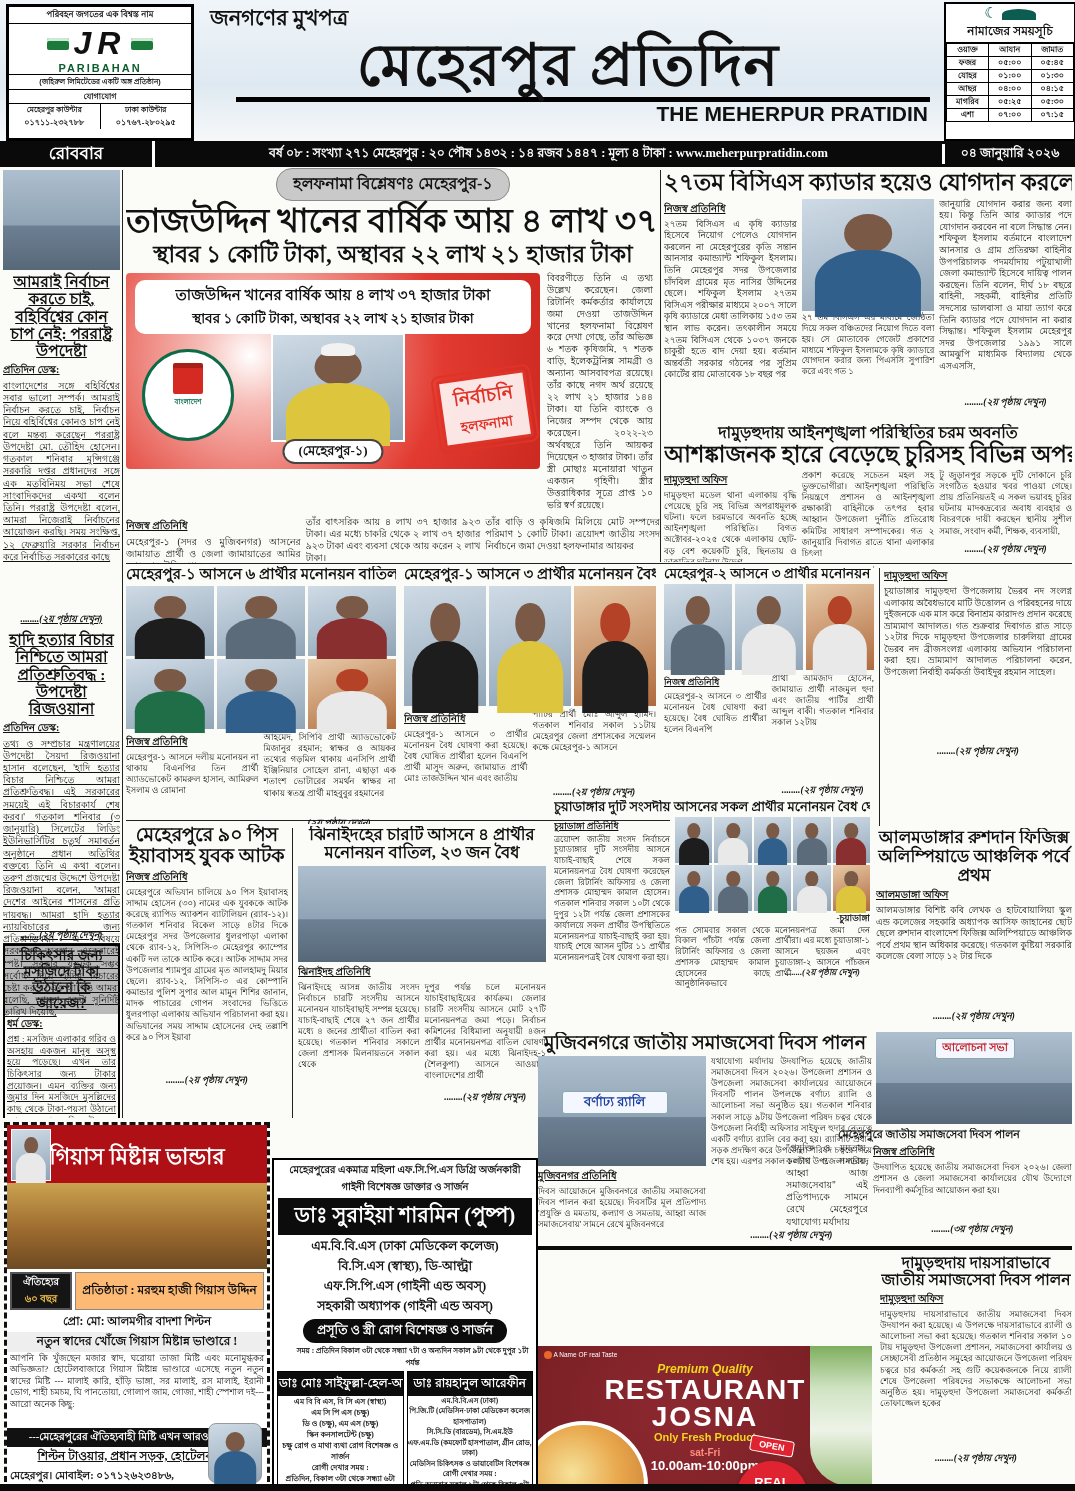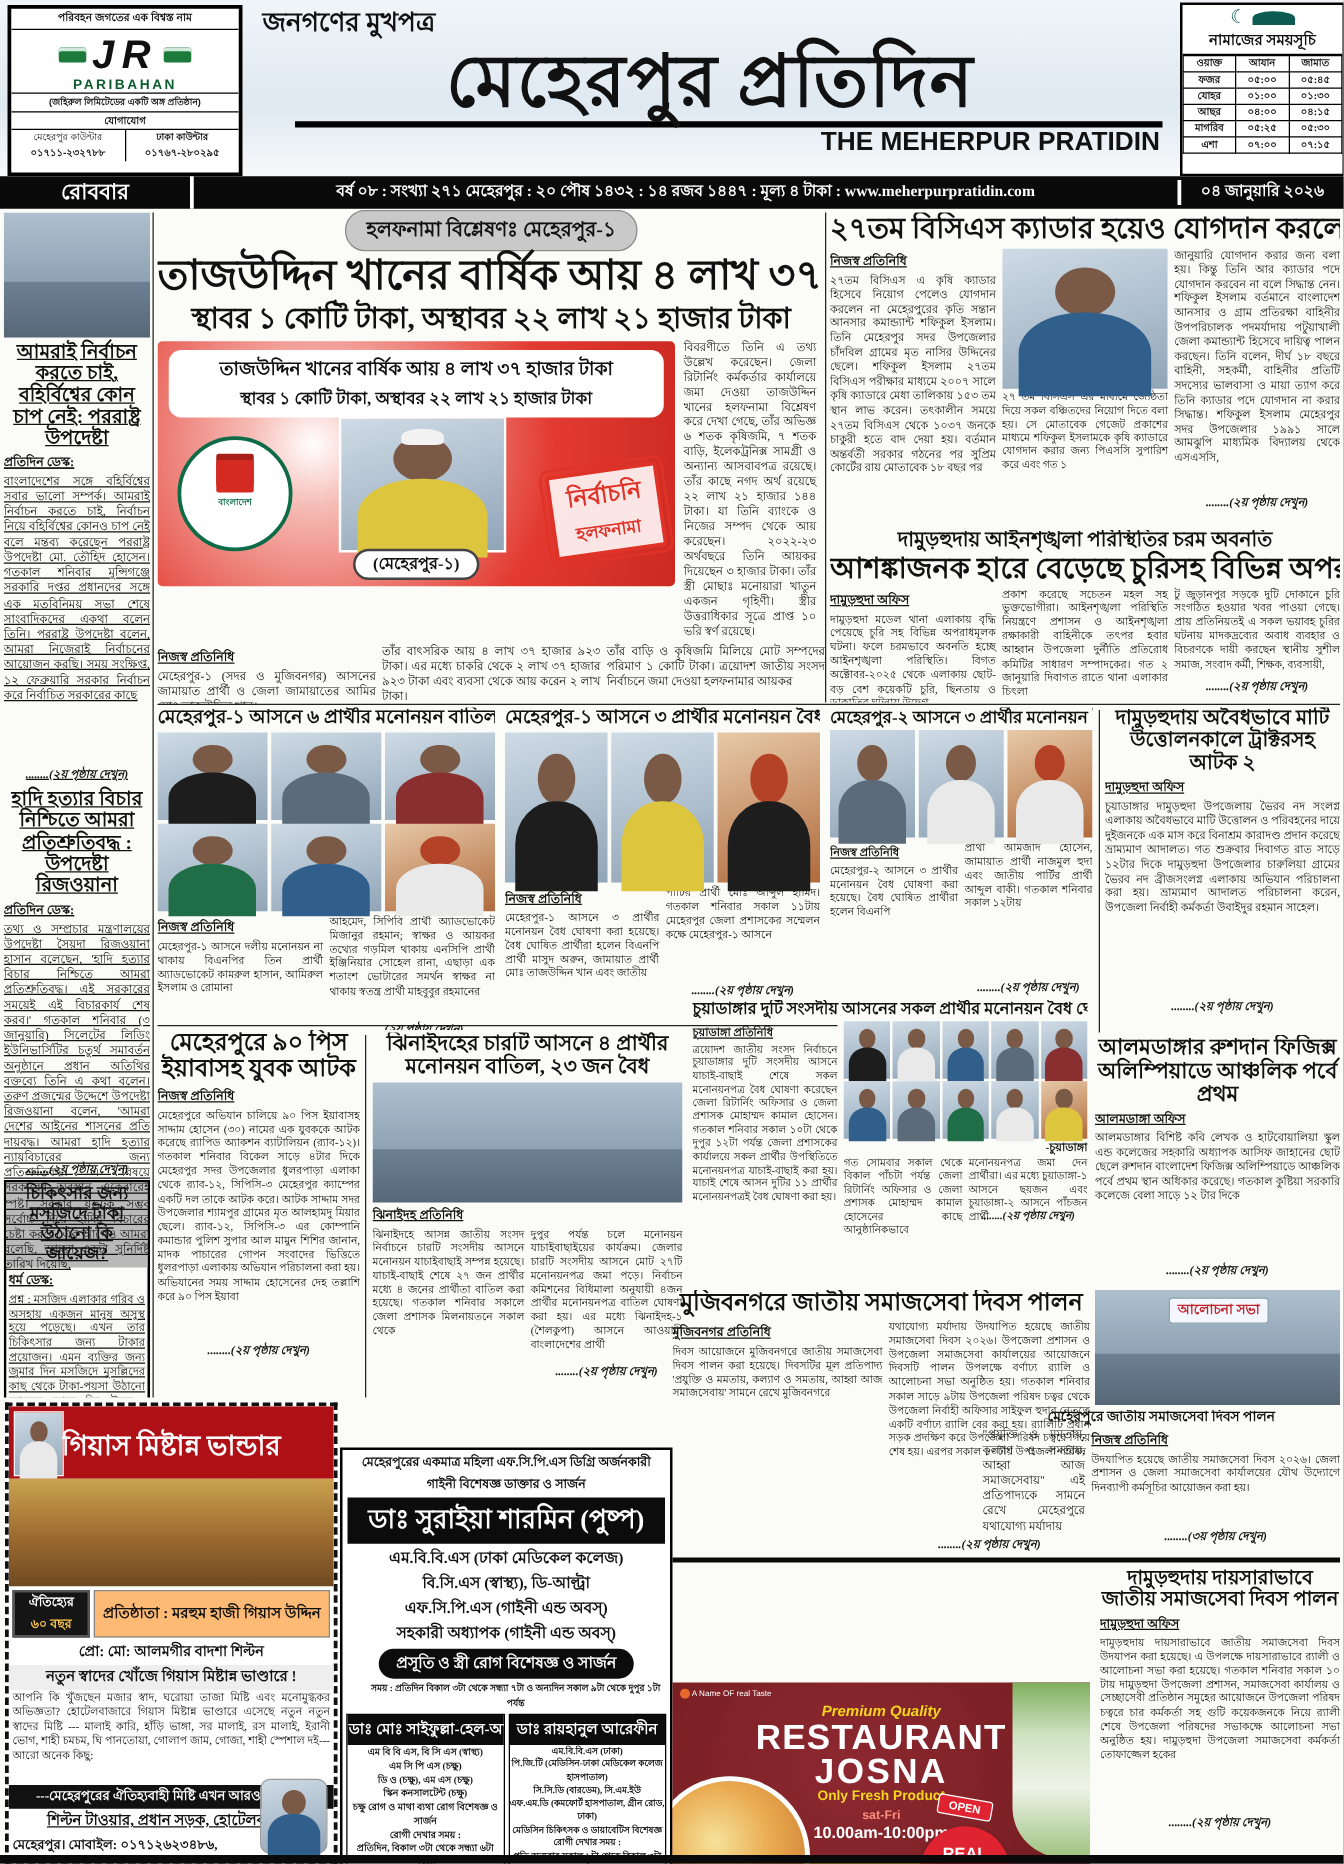--- a/index.html
+++ b/index.html
@@ -95,21 +95,21 @@
       <div style="text-align:center;padding:1px 0 0;">
         <span class="bus"></span>
         <span style="font-weight:bold;font-style:italic;font-size:32px;letter-spacing:6px;vertical-align:middle;">JR</span>
         <span class="bus"></span>
       </div>
       <div style="text-align:center;font-weight:bold;font-size:11px;letter-spacing:2px;color:#0d5c2e;">PARIBAHAN</div>
       <div style="font-size:7.3px;font-weight:bold;text-align:center;border-top:1px solid #000;border-bottom:1px solid #000;padding:1px 0;">(জহিরুল লিমিটেডের একটি অঙ্গ প্রতিষ্ঠান)</div>
       <div style="font-size:8px;font-weight:bold;text-align:center;border-bottom:1px solid #000;">যোগাযোগ</div>
       <div class="row" style="gap:0;">
         <div class="col" style="border-right:1px solid #000;text-align:center;">
-          <div style="font-size:7.5px;font-weight:normal;">মেহেরপুর কাউন্টার</div>
+          <div style="font-size:7.5px;font-weight:bold;">মেহেরপুর কাউন্টার</div>
           <div style="font-size:8px;font-weight:bold;">০১৭১১-২৩২৭৮৮</div>
         </div>
         <div class="col" style="text-align:center;">
           <div style="font-size:7.5px;font-weight:bold;">ঢাকা কাউন্টার</div>
           <div style="font-size:8px;font-weight:bold;">০১৭৬৭-২৮০২৯৫</div>
         </div>
       </div>
     </div>
 
     <div class="abs" style="left:196px;top:0;width:744px;height:141px;">
@@ -319,21 +319,20 @@
         <div class="bt" style="font-size:8.5px;">মেহেরপুর-২ আসনে ৩ প্রার্থীর মনোনয়ন বৈধ ঘোষণা করা হয়েছে। বৈধ ঘোষিত প্রার্থীরা হলেন বিএনপি</div>
       </div>
       <div class="col">
         <div class="bt" style="font-size:8.5px;height:110px;">প্রার্থী আমজাদ হোসেন, জামায়াত প্রার্থী নাজমুল হুদা এবং জাতীয় পার্টির প্রার্থী আব্দুল বাকী। গতকাল শনিবার সকাল ১২টায়</div>
         <div class="jump">........(২য় পৃষ্ঠায় দেখুন)</div>
       </div>
     </div>
   </div>
 
   <div class="abs" style="left:884px;top:566px;width:188px;height:258px;">
-    <div class="hl" style="font-size:16px;">দামুড়হুদায় অবৈধভাবে মাটি উত্তোলনকালে ট্রাক্টরসহ আটক ২</div>
     <div class="by">দামুড়হুদা অফিস</div>
     <div class="bt" style="font-size:8.9px;height:158px;">চুয়াডাঙ্গার দামুড়হুদা উপজেলায় ভৈরব নদ সংলগ্ন এলাকায় অবৈধভাবে মাটি উত্তোলন ও পরিবহনের দায়ে দুইজনকে এক মাস করে বিনাশ্রম কারাদণ্ড প্রদান করেছে ভ্রাম্যমাণ আদালত। গত শুক্রবার দিবাগত রাত সাড়ে ১২টার দিকে দামুড়হুদা উপজেলার চারুলিয়া গ্রামের ভৈরব নদ ব্রীজসংলগ্ন এলাকায় অভিযান পরিচালনা করা হয়। ভ্রাম্যমাণ আদালত পরিচালনা করেন, উপজেলা নির্বাহী কর্মকর্তা উবাইদুর রহমান সাহেল।</div>
     <div class="jump">........(২য় পৃষ্ঠায় দেখুন)</div>
   </div>
 
   <div class="abs" style="left:126px;top:824px;width:162px;height:294px;">
     <div class="hl" style="font-size:19px;">মেহেরপুরে ৯০ পিস ইয়াবাসহ যুবক আটক</div>
     <div class="by">নিজস্ব প্রতিনিধি</div>
     <div class="bt" style="font-size:8.6px;height:186px;">মেহেরপুরে অভিযান চালিয়ে ৯০ পিস ইয়াবাসহ সাদ্দাম হোসেন (৩০) নামের এক যুবককে আটক করেছে র‍্যাপিড অ্যাকশন ব্যাটালিয়ন (র‍্যাব-১২)। গতকাল শনিবার বিকেল সাড়ে ৪টার দিকে মেহেরপুর সদর উপজেলার ধুলরপাড়া এলাকা থেকে র‍্যাব-১২, সিপিসি-৩ মেহেরপুর ক্যাম্পের একটি দল তাকে আটক করে। আটক সাদ্দাম সদর উপজেলার শ্যামপুর গ্রামের মৃত আলহামদু মিয়ার ছেলে। র‍্যাব-১২, সিপিসি-৩ এর কোম্পানি কমান্ডার পুলিশ সুপার আল মামুন শিশির জানান, মাদক পাচারের গোপন সংবাদের ভিত্তিতে ধুলরপাড়া এলাকায় অভিযান পরিচালনা করা হয়। অভিযানের সময় সাদ্দাম হোসেনের দেহ তল্লাশি করে ৯০ পিস ইয়াবা</div>
     <div class="jump">........(২য় পৃষ্ঠায় দেখুন)</div>
@@ -394,20 +393,23 @@
   </div>
 
   <div class="abs scene" style="left:876px;top:1032px;width:196px;height:92px;">
     <div class="banner" style="left:30%;top:6px;width:40%;font-size:11px;color:#c0262c;">আলোচনা সভা</div>
   </div>
 
   <div class="abs" style="left:538px;top:1032px;width:334px;height:212px;">
     <div class="hl nw" style="font-size:19px;">মুজিবনগরে জাতীয় সমাজসেবা দিবস পালন</div>
     <div class="row" style="margin-top:3px;">
       <div style="width:168px;flex:none;">
+        <div class="scene" style="height:110px;">
+          <div class="banner" style="left:14%;top:32%;width:62%;font-size:13px;">বর্ণাঢ্য র‍্যালি</div>
+        </div>
         <div class="by">মুজিবনগর প্রতিনিধি</div>
         <div class="bt" style="font-size:8.5px;">দিবস আয়োজনে মুজিবনগরে জাতীয় সমাজসেবা দিবস পালন করা হয়েছে। দিবসটির মূল প্রতিপাদ্য 'প্রযুক্তি ও মমতায়, কল্যাণ ও সমতায়, আহ্বা আজ সমাজসেবায়' সামনে রেখে মুজিবনগরে</div>
       </div>
       <div class="col">
         <div class="bt" style="font-size:8.5px;height:172px;">যথাযোগ্য মর্যাদায় উদযাপিত হয়েছে জাতীয় সমাজসেবা দিবস ২০২৬। উপজেলা প্রশাসন ও উপজেলা সমাজসেবা কার্যালয়ের আয়োজনে দিবসটি পালন উপলক্ষে বর্ণাঢ্য র‍্যালি ও আলোচনা সভা অনুষ্ঠিত হয়। গতকাল শনিবার সকাল সাড়ে ৯টায় উপজেলা পরিষদ চত্বর থেকে উপজেলা নির্বাহী অফিসার সাইফুল হুদার নেতৃত্বে একটি বর্ণাঢ্য র‍্যালি বের করা হয়। র‍্যালিটি প্রধান সড়ক প্রদক্ষিণ করে উপজেলা পরিষদ চত্বরে গিয়ে শেষ হয়। এরপর সকাল ১০টায় উপজেলা পরিষদ</div>
         <div class="jump">........(২য় পৃষ্ঠায় দেখুন)</div>
       </div>
     </div>
   </div>
 

